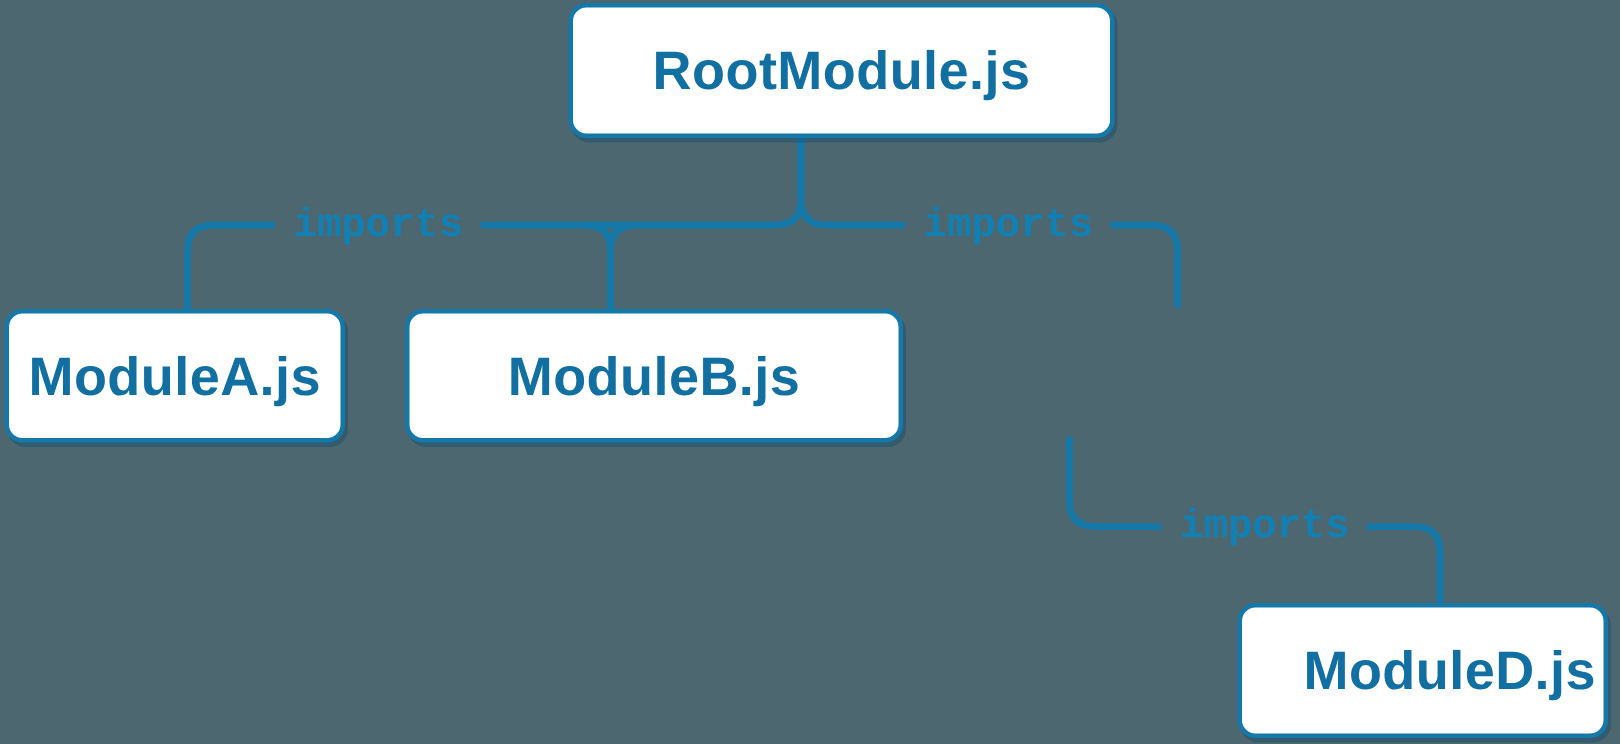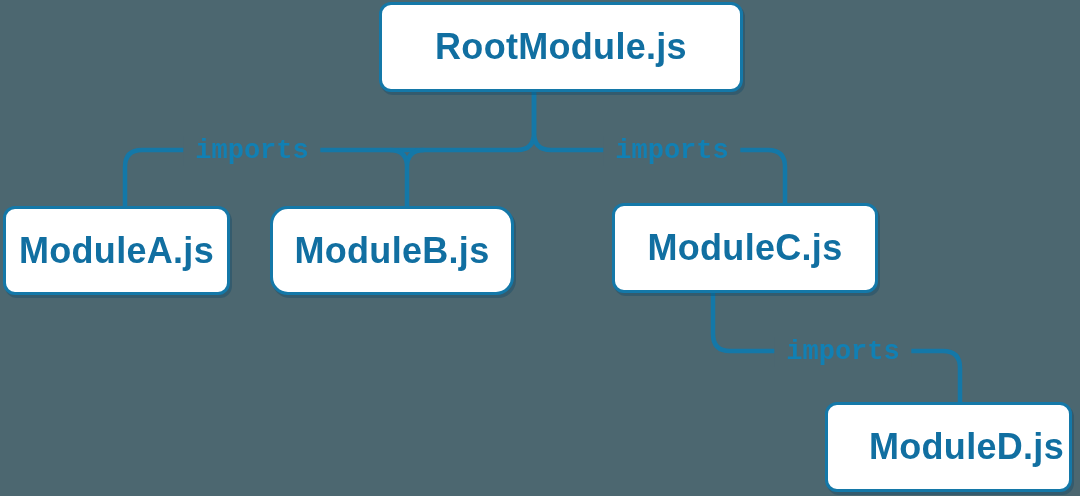--- a/index.html
+++ b/index.html
@@ -36,21 +36,21 @@
     align-items: center;
     justify-content: center;
     color: var(--node-text, #116fa1);
     font-size: 36px;
     font-weight: bold;
     letter-spacing: 0.3px;
     box-sizing: border-box;
   }
   .node-root { left: 379px; top: 2px;   width: 364px; height: 90px; }
   .node-a    { left: 3px;   top: 206px; width: 227px; height: 89px; }
-  .node-b    { left: 270px; top: 206px; width: 244px; height: 89px; border-radius: 18px; }
+  .node-b    { left: 270px; top: 206px; width: 332px; height: 89px; }
   .node-c    { left: 612px; top: 203px; width: 266px; height: 90px; }
   .node-d    { left: 825px; top: 402px; width: 247px; height: 90px; padding-left: 36px; }
   .edge-label {
     position: absolute;
     transform: translate(-50%, -50%);
     background: var(--bg, #4c6770);
     color: var(--edge-label-text, #1180b4);
     font-size: 27px;
     font-weight: bold;
     padding: 0 12px;
@@ -78,23 +78,20 @@
   </div>
 
   <div class="node node-a">
     <span>ModuleA.js</span>
   </div>
 
   <div class="node node-b">
     <span>ModuleB.js</span>
   </div>
 
-  <div class="node node-c">
-    <span>ModuleC.js</span>
-  </div>
 
   <div class="node node-d">
     <span>ModuleD.js</span>
   </div>
 
   <div class="edge-label edge-label-1">imports</div>
 
   <div class="edge-label edge-label-2">imports</div>
 
   <div class="edge-label edge-label-3">imports</div>

